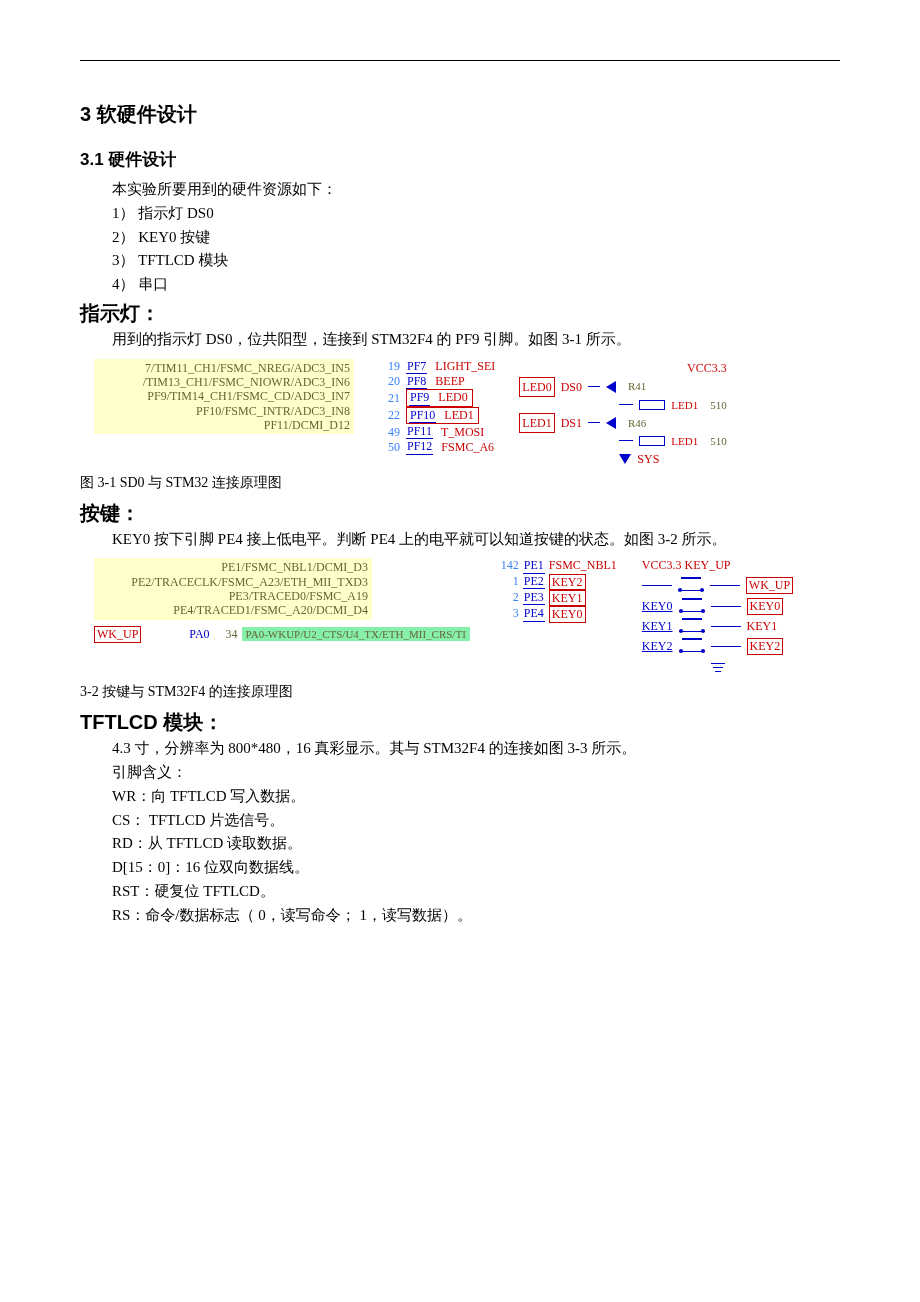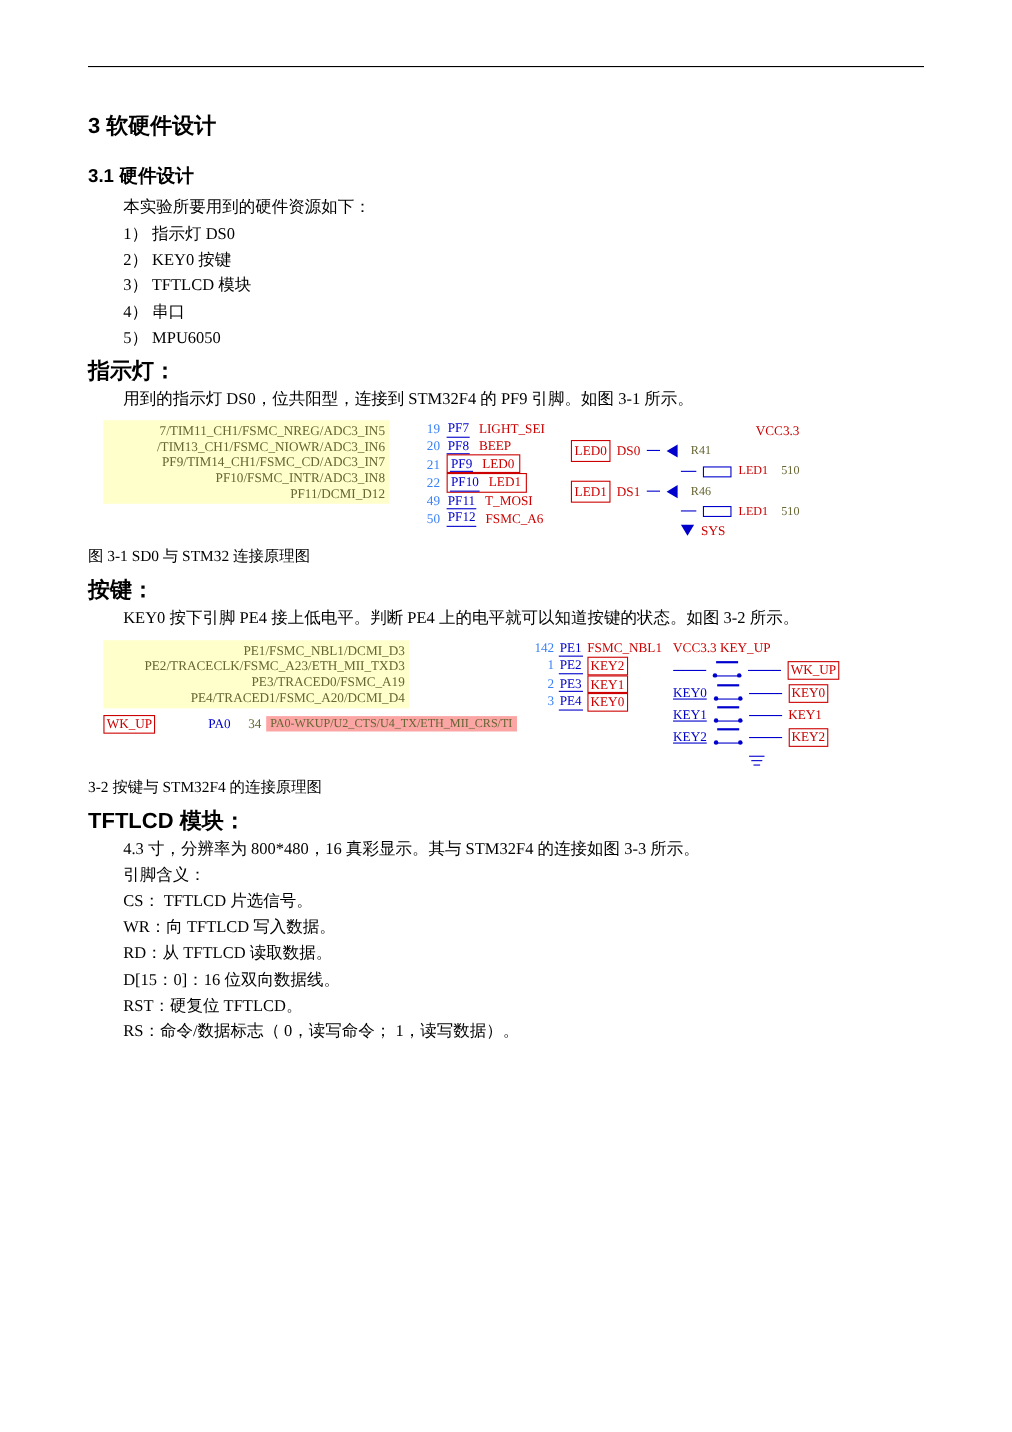--- a/index.html
+++ b/index.html
@@ -94,21 +94,21 @@
   .vcc { color: #cc0000; font-size: 12px; text-align: right; }
   .tri-down {
     width: 0; height: 0; border-left: 6px solid transparent; border-right: 6px solid transparent;
     border-top: 10px solid #0000cc; display: inline-block;
   }
   .sys { color: #cc0000; font-size: 12px; }
 
   
   .fig32 {
     display: flex;
-    gap: 10px;
+    gap: 25px;
     align-items: flex-start;
     flex-wrap: nowrap;
   }
   .yellowbox2 {
     background: #ffffcc;
     width: 270px;
     font-size: 12px;
     color: #666633;
     line-height: 1.2;
     padding: 2px 4px;
@@ -117,21 +117,21 @@
   .pinlist32 {
     font-size: 12px;
     line-height: 1.2;
   }
   .pinlist32 .r { display: flex; gap: 4px; align-items: flex-start; }
   .keylbl { color: #cc0000; }
   .keylbl.boxed { border: 1px solid #cc0000; padding: 0 2px; }
   .wkup-row { display: flex; align-items: center; gap: 4px; margin-top: 6px; font-size: 12px; }
   .wkup-tag { border: 1px solid #cc0000; color: #cc0000; padding: 0 2px; }
   .pa0lbl { color: #0000cc; }
-  .pa0box { background: #fca5a5; color: #666633; padding: 1px 4px; font-size: 11px; }
+  .pa0box { background: #86efac; color: #666633; padding: 1px 4px; font-size: 11px; }
   .keyschem {
     font-size: 12px;
     color: #0000cc;
   }
   .keyschem .hdr { color: #cc0000; font-size: 12px; }
   .keyschem .krow { display: flex; align-items: center; gap: 6px; margin: 4px 0; }
   .sw-sym {
     display: inline-block; position: relative; width: 26px; height: 10px;
     border-bottom: 1px solid #0000cc;
   }
@@ -159,21 +159,20 @@
   <div class="rule"></div>
 
   <h2 class="s3">3 软硬件设计</h2>
   <h3 class="s31">3.1 硬件设计</h3>
 
   <p class="indent">本实验所要用到的硬件资源如下：</p>
   <p class="indent">1）  指示灯 DS0</p>
   <p class="indent">2）  KEY0 按键</p>
   <p class="indent">3）  TFTLCD  模块</p>
   <p class="indent">4）  串口</p>
-  <p class="indent">5）  MPU6050</p>
 
   <div class="sub-head">指示灯：</div>
   <p class="indent">用到的指示灯 DS0，位共阳型，连接到 STM32F4 的 PF9 引脚。如图 3-1 所示。</p>
 
   <div class="fig-wrap">
     <div class="fig31">
       <div class="yellowbox">
         <div class="row">7/TIM11_CH1/FSMC_NREG/ADC3_IN5</div>
         <div class="row">/TIM13_CH1/FSMC_NIOWR/ADC3_IN6</div>
         <div class="row">PF9/TIM14_CH1/FSMC_CD/ADC3_IN7</div>
@@ -340,19 +339,19 @@
             </span>
         </div>
       </div>
     </div>
   </div>
   <div class="fig-cap">3-2 按键与 STM32F4 的连接原理图</div>
 
   <div class="sub-head">TFTLCD  模块：</div>
   <p class="indent">4.3 寸，分辨率为 800*480，16 真彩显示。其与 STM32F4 的连接如图 3-3 所示。</p>
   <p class="indent">引脚含义：</p>
+  <p class="indent">WR：向 TFTLCD  写入数据。</p>
   <p class="indent">CS：  TFTLCD  片选信号。</p>
-  <p class="indent">WR：向 TFTLCD  写入数据。</p>
   <p class="indent">RD：从 TFTLCD  读取数据。</p>
   <p class="indent">D[15：0]：16 位双向数据线。</p>
   <p class="indent">RST：硬复位 TFTLCD。</p>
   <p class="indent">RS：命令/数据标志（ 0，读写命令； 1，读写数据）。</p>
 </div>
 
 </body></html>

